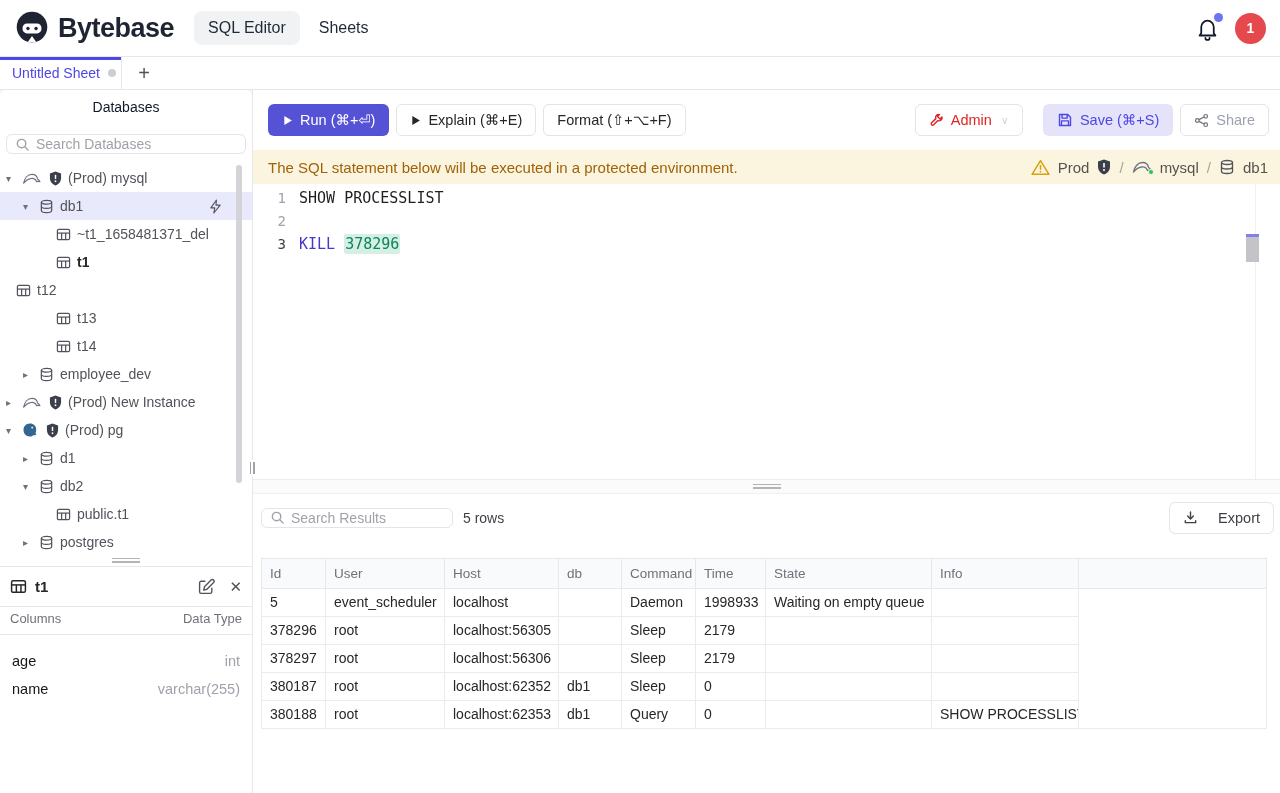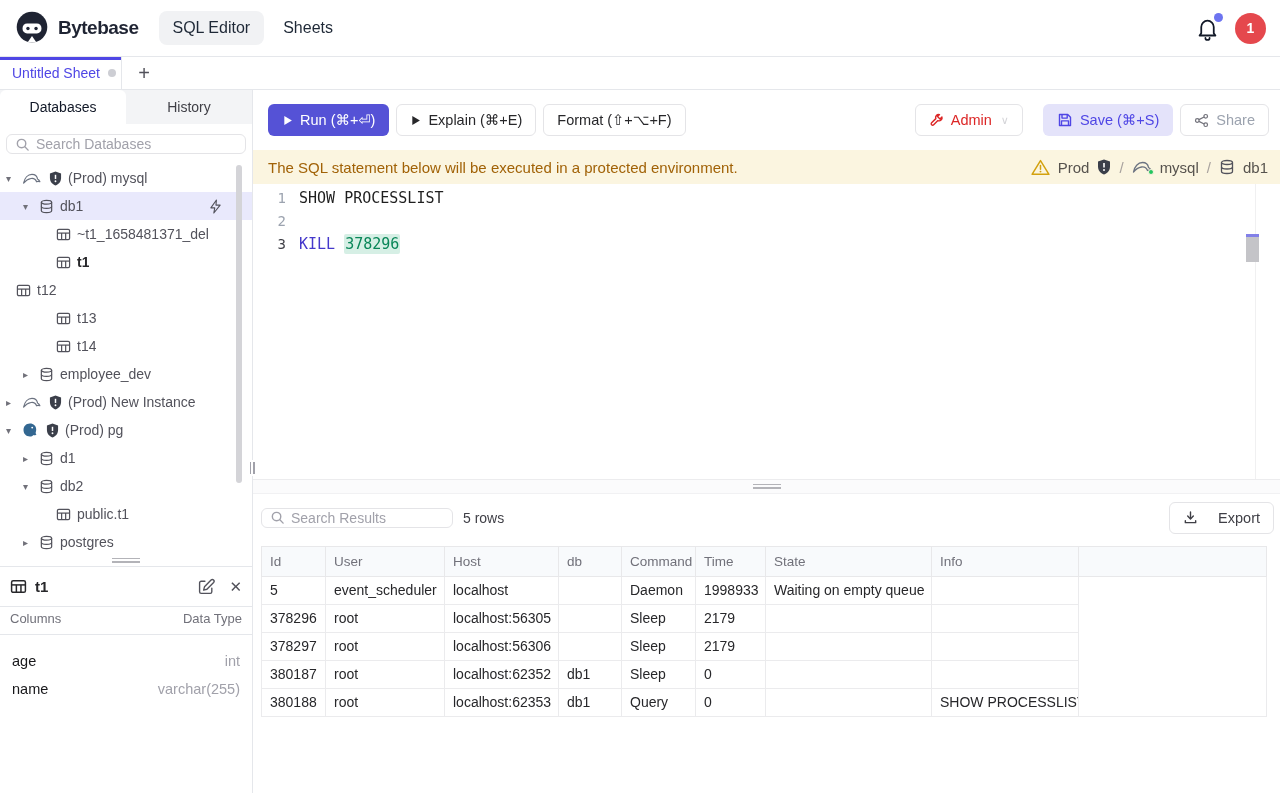--- a/index.html
+++ b/index.html
@@ -6,21 +6,21 @@
   * { box-sizing: border-box; margin: 0; padding: 0; }
   html,body { width:1280px; height:793px; overflow:hidden; background:#fff;
     font-family:"Liberation Sans", sans-serif; color:#27272a; }
   .app { display:flex; flex-direction:column; width:1280px; height:793px; }
   svg { display:block; }
 
   
   .topbar { height:57px; flex:0 0 57px; display:flex; align-items:center;
     border-bottom:1px solid #e5e7eb; padding:0 14px; }
   .brand { display:flex; align-items:center; gap:8px; cursor:pointer; }
-  .brand-text { font-size:19px; font-weight:800; color:#1f2433; letter-spacing:-0.5px; }
+  .brand-text { font-size:27px; font-weight:800; color:#1f2433; letter-spacing:-0.5px; }
   .top-nav { display:flex; align-items:center; margin-left:20px; gap:19px; }
   .nav-pill { background:#f1f2f4; border-radius:8px; padding:8px 14px; font-size:16px; color:#1f2937; cursor:pointer; }
   .nav-plain { font-size:16px; color:#1f2937; cursor:pointer; }
   .top-right { margin-left:auto; display:flex; align-items:center; gap:14px; }
   .bell-wrap { position:relative; width:26px; height:26px; cursor:pointer; }
   .notif-dot { position:absolute; top:-2px; right:-2px; width:9px; height:9px; border-radius:50%;
     background:var(--c-accent-soft,#6d74f0); }
   .avatar { width:31px; height:31px; border-radius:50%; background:var(--c-avatar,#e5484d);
     color:#fff; font-size:14px; font-weight:700; display:flex; align-items:center; justify-content:center; cursor:pointer; }
 
@@ -123,21 +123,21 @@
   .ed-deco { position:absolute; top:50px; right:21px; width:13px; height:3px; background:#8280e8; }
   .ed-thumb { position:absolute; top:53px; right:21px; width:13px; height:25px; background:#c4c4c8; cursor:pointer; }
 
   
   .split { height:15px; flex:0 0 15px; background:#fbfbfc; border-top:1px solid #ececee;
     border-bottom:1px solid #f1f1f3; display:flex; flex-direction:column; align-items:center;
     justify-content:center; gap:2px; cursor:row-resize; }
 
   
   .results { flex:1; min-height:0; padding:8px 6px 0 8px; background:#fff; }
-  .res-toolbar { display:flex; align-items:center; margin-bottom:12px; }
+  .res-toolbar { display:flex; align-items:center; margin-bottom:24px; }
   .res-search { width:192px; }
   .res-count { margin-left:10px; font-size:14px; color:#3f3f46; }
   .btn-export { margin-left:auto; background:#fff; border-color:#e4e4e7; color:#3f3f46; gap:20px; }
   .res-table { border-collapse:collapse; table-layout:fixed; width:1006px; }
   .res-table th { background:#f8fafc; border:1px solid #e8e8ea; font-weight:400;
     font-size:13.5px; color:#71717a; text-align:left; padding:6px 8px; height:30px; }
   .res-table td { border:1px solid #ebebed; font-size:14px; color:#27272a;
     padding:5px 8px; height:28px; white-space:nowrap; overflow:hidden; }
   .res-table td.filler { border-top:none; }
 </style>
@@ -179,21 +179,20 @@
       <span class="dirty-dot"></span>
     </div>
     <div class="add-tab">+</div>
   </div>
 
   <div class="main">
 
     <aside class="left">
       <div class="side-tabs">
         <div class="side-tab active">Databases</div>
-        <div class="side-tab">History</div>
       </div>
       <div class="search-wrap">
         <div class="search-box">
           <svg width="15" height="15" viewBox="0 0 16 16">
             <circle cx="7" cy="7" r="4.5" fill="none" stroke="currentColor" stroke-width="1.5"></circle>
             <line x1="10.5" y1="10.5" x2="14" y2="14" stroke="currentColor" stroke-width="1.5" stroke-linecap="round"></line>
           </svg>
           <input placeholder="Search Databases" style="">
         </div>
       </div>

